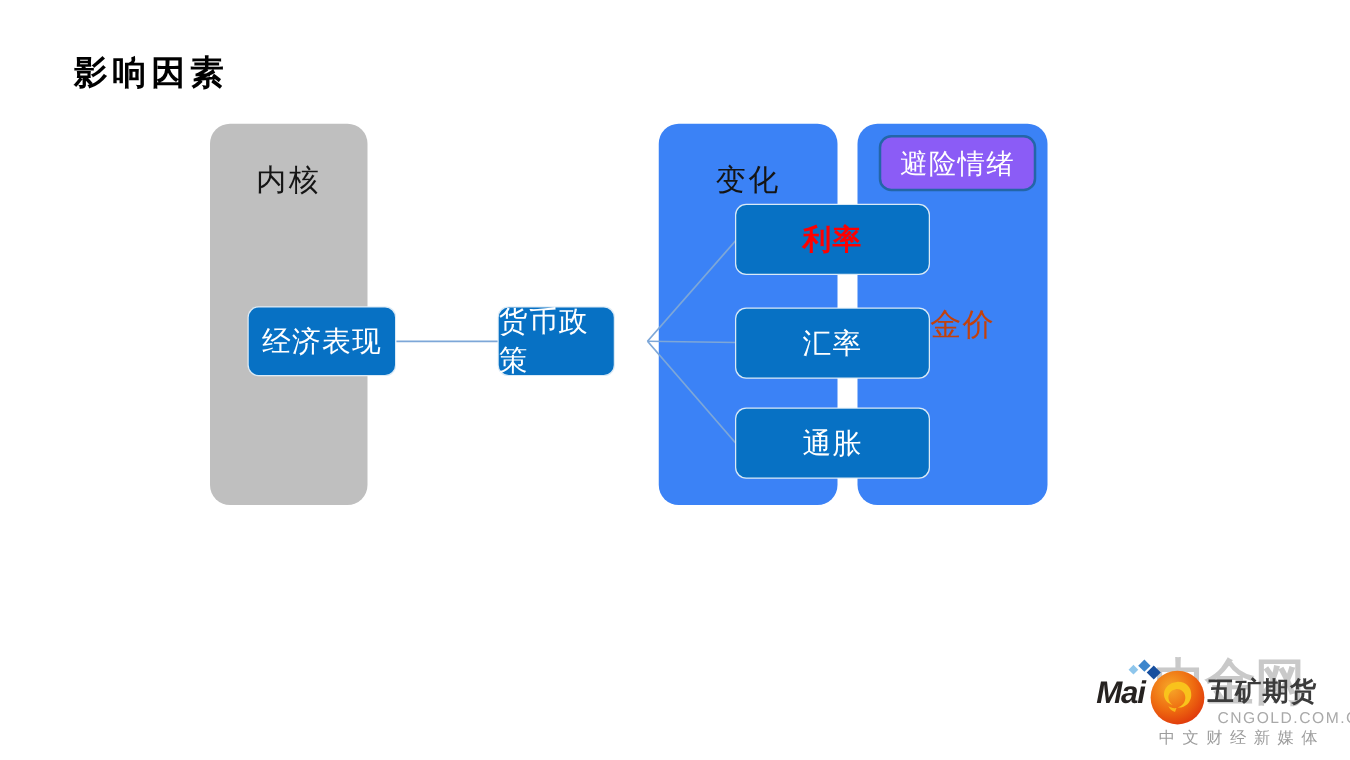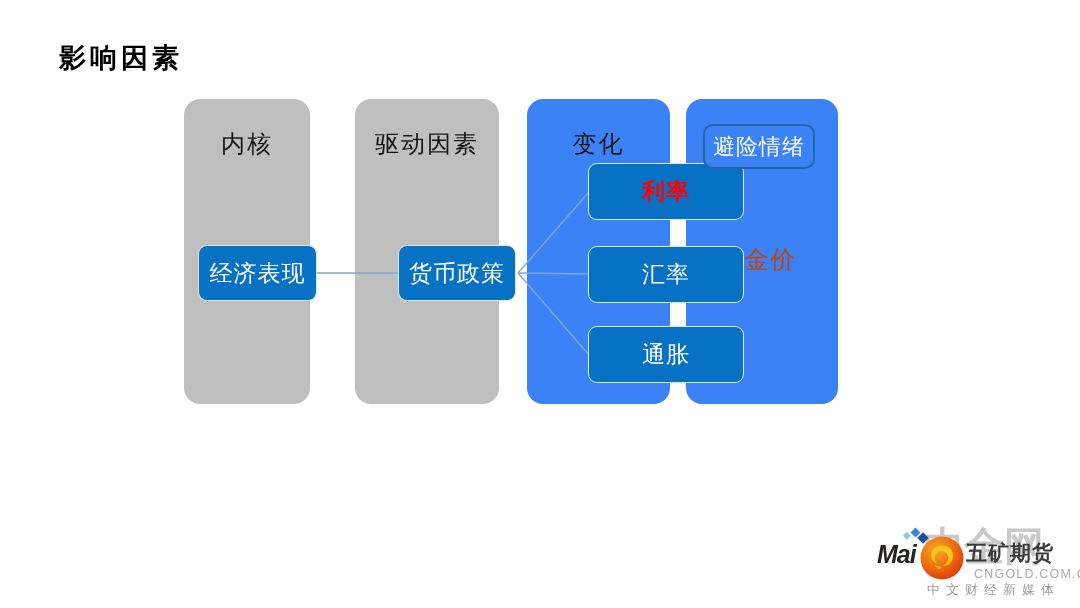--- a/index.html
+++ b/index.html
@@ -10,44 +10,44 @@
   .abs{position:absolute;}
   
   #page-title{
     left:59px;top:40px;font-size:27px;font-weight:bold;color:#000;
     letter-spacing:4px;
   }
   
   .column{border-radius:16px;z-index:1;}
   .column.gray{background:#bfbfbf;}
   .column.lblue{background:#3b82f6;}
-  #col-core{left:184px;top:99px;width:126px;height:305px;}
+  #col-core{left:168px;top:99px;width:126px;height:305px;}
   #col-drivers{left:355px;top:99px;width:144px;height:305px;}
   #col-changes{left:527px;top:99px;width:143px;height:305px;}
   #col-sentiment{left:686px;top:99px;width:152px;height:305px;}
   .column-label{
     display:block;text-align:center;margin-top:29px;font-size:24px;color:#151515;
     letter-spacing:2px;
   }
   
   #connectors{left:0;top:0;z-index:5;pointer-events:none;}
   
   .node{
     background:#0771c4;border:1px solid rgba(255,255,255,0.85);border-radius:9px;
     color:#ffffff;font-size:23px;display:flex;align-items:center;justify-content:center;
     z-index:10;box-sizing:border-box;letter-spacing:1px;
   }
   #node-economic{left:198px;top:245px;width:119px;height:56px;}
-  #node-monetary{left:398px;top:245px;width:118px;height:56px;}
+  #node-monetary{left:398px;top:245px;width:94px;height:56px;justify-content:flex-end;}
   #node-interest{left:588px;top:163px;width:156px;height:57px;}
   #node-interest .node-text{color:#ff0000;font-weight:bold;}
   #node-exchange{left:588px;top:246px;width:156px;height:57px;}
   #node-inflation{left:588px;top:326px;width:156px;height:57px;}
   #node-risk{
-    left:703px;top:124px;width:112px;height:45px;background:#3b82f6;
+    left:703px;top:108px;width:126px;height:45px;background:#8b5cf6;
     border:2px solid #2366a8;border-radius:10px;font-size:22px;
   }
   #gold-label{left:744px;top:243px;font-size:25px;color:#c2410c;z-index:10;letter-spacing:1px;}
   
   #wm-sitename{left:924px;top:524px;font-size:40px;font-weight:bold;color:#c9c9c9;z-index:1;line-height:1.1;}
   #wm-brand{left:877px;top:540px;font-size:25px;font-style:italic;font-weight:800;color:#262220;z-index:3;letter-spacing:-1px;}
   #wm-diamonds{left:901px;top:526px;z-index:4;}
   #wm-overlay-brand{left:966px;top:539px;font-size:21px;font-weight:700;color:#3b3b3b;z-index:2;letter-spacing:1px;}
   #wm-flame{left:920px;top:536px;z-index:5;}
   #wm-url{left:974px;top:567px;font-size:12.5px;color:#a9a9a9;letter-spacing:1.2px;z-index:2;}
@@ -55,23 +55,20 @@
 </style>
 </head>
 <body>
 
 <div id="canvas">
 
   <div class="abs" id="page-title">影响因素</div>
 
   <div class="abs column gray" id="col-core">
     <span class="column-label">内核</span>
-  </div>
-  <div class="abs column gray" id="col-drivers">
-    <span class="column-label">驱动因素</span>
   </div>
   <div class="abs column lblue" id="col-changes">
     <span class="column-label">变化</span>
   </div>
   <div class="abs column lblue" id="col-sentiment"></div>
 
   <svg class="abs" id="connectors" width="1080" height="608" viewBox="0 0 1080 608">
     <line x1="317" y1="273" x2="399" y2="273" stroke="#7da7d8" stroke-width="1.4"></line>
     <line x1="518" y1="273" x2="589" y2="192" stroke="#7da7d8" stroke-width="1.4"></line>
     <line x1="518" y1="273" x2="589" y2="274" stroke="#7da7d8" stroke-width="1.4"></line>

